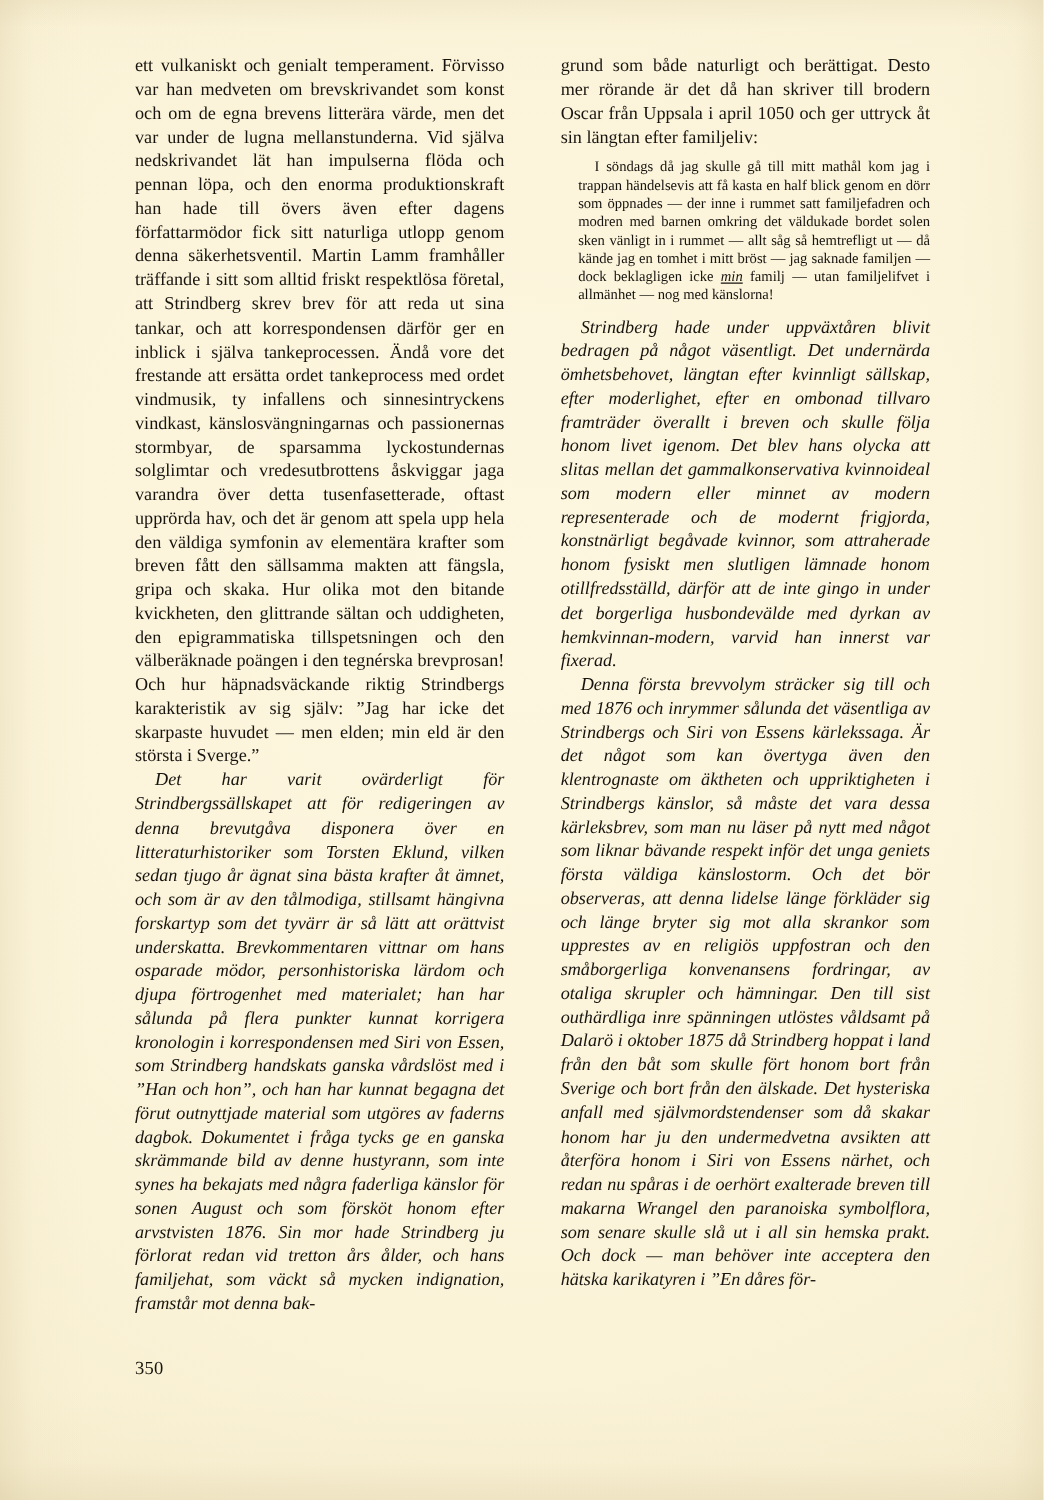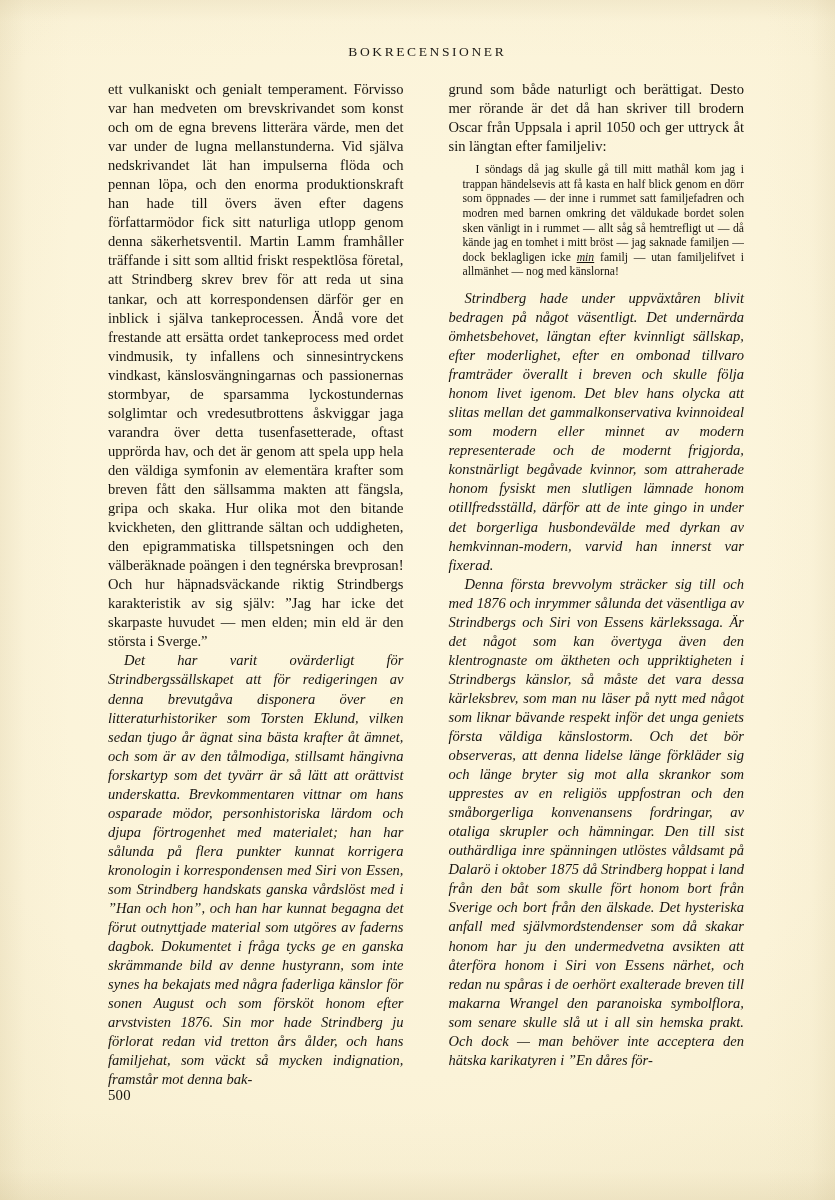--- a/index.html
+++ b/index.html
@@ -91,36 +91,35 @@
     letter-spacing: 0.2px;
   }
 </style>
 </head>
 <body>
 
 <div class="page">
 
   <div class="content">
 
-    <h1 class="running-head">BOKRECENSIONER</h1>
 
     <div class="columns">
 
       <div class="col">
         <p class="body">ett vulkaniskt och genialt temperament. Förvisso var han medveten om brevskrivandet som konst och om de egna brevens litterära värde, men det var under de lugna mellanstunderna. Vid själva nedskrivandet lät han impulserna flöda och pennan löpa, och den enorma produktionskraft han hade till övers även efter dagens författarmödor fick sitt naturliga utlopp genom denna säkerhetsventil. Martin Lamm framhåller träffande i sitt som alltid friskt respektlösa företal, att Strindberg skrev brev för att reda ut sina tankar, och att korrespondensen därför ger en inblick i själva tankeprocessen. Ändå vore det frestande att ersätta ordet tankeprocess med ordet vindmusik, ty infallens och sinnesintryckens vindkast, känslosvängningarnas och passionernas stormbyar, de sparsamma lyckostundernas solglimtar och vredesutbrottens åskviggar jaga varandra över detta tusenfasetterade, oftast upprörda hav, och det är genom att spela upp hela den väldiga symfonin av elementära krafter som breven fått den sällsamma makten att fängsla, gripa och skaka. Hur olika mot den bitande kvickheten, den glittrande sältan och uddigheten, den epigrammatiska tillspetsningen och den välberäknade poängen i den tegnérska brevprosan! Och hur häpnadsväckande riktig Strindbergs karakteristik av sig själv: ”Jag har icke det skarpaste huvudet — men elden; min eld är den största i Sverge.”</p>
         <p class="body indent">Det har varit ovärderligt för Strindbergssällskapet att för redigeringen av denna brevutgåva disponera över en litteraturhistoriker som Torsten Eklund, vilken sedan tjugo år ägnat sina bästa krafter åt ämnet, och som är av den tålmodiga, stillsamt hängivna forskartyp som det tyvärr är så lätt att orättvist underskatta. Brevkommentaren vittnar om hans osparade mödor, personhistoriska lärdom och djupa förtrogenhet med materialet; han har sålunda på flera punkter kunnat korrigera kronologin i korrespondensen med Siri von Essen, som Strindberg handskats ganska vårdslöst med i ”Han och hon”, och han har kunnat begagna det förut outnyttjade material som utgöres av faderns dagbok. Dokumentet i fråga tycks ge en ganska skrämmande bild av denne hustyrann, som inte synes ha bekajats med några faderliga känslor för sonen August och som försköt honom efter arvstvisten 1876. Sin mor hade Strindberg ju förlorat redan vid tretton års ålder, och hans familjehat, som väckt så mycken indignation, framstår mot denna bak-</p>
       </div>
 
       <div class="col">
         <p class="body">grund som både naturligt och berättigat. Desto mer rörande är det då han skriver till brodern Oscar från Uppsala i april 1050 och ger uttryck åt sin längtan efter familjeliv:</p>
 
         <p class="quote"><span>I söndags då jag skulle gå till mitt mathål kom jag i trappan händelsevis att få kasta en half blick genom en dörr som öppnades — der inne i rummet satt familjefadren och modren med barnen omkring det väldukade bordet solen sken vänligt in i rummet — allt såg så hemtrefligt ut — då kände jag en tomhet i mitt bröst — jag saknade familjen — dock beklagligen icke </span><em>min</em><span> familj — utan familjelifvet i allmänhet — nog med känslorna!</span></p>
 
         <p class="body indent">Strindberg hade under uppväxtåren blivit bedragen på något väsentligt. Det undernärda ömhetsbehovet, längtan efter kvinnligt sällskap, efter moderlighet, efter en ombonad tillvaro framträder överallt i breven och skulle följa honom livet igenom. Det blev hans olycka att slitas mellan det gammalkonservativa kvinnoideal som modern eller minnet av modern representerade och de modernt frigjorda, konstnärligt begåvade kvinnor, som attraherade honom fysiskt men slutligen lämnade honom otillfredsställd, därför att de inte gingo in under det borgerliga husbondevälde med dyrkan av hemkvinnan-modern, varvid han innerst var fixerad.</p>
         <p class="body indent">Denna första brevvolym sträcker sig till och med 1876 och inrymmer sålunda det väsentliga av Strindbergs och Siri von Essens kärlekssaga. Är det något som kan övertyga även den klentrognaste om äktheten och uppriktigheten i Strindbergs känslor, så måste det vara dessa kärleksbrev, som man nu läser på nytt med något som liknar bävande respekt inför det unga geniets första väldiga känslostorm. Och det bör observeras, att denna lidelse länge förkläder sig och länge bryter sig mot alla skrankor som upprestes av en religiös uppfostran och den småborgerliga konvenansens fordringar, av otaliga skrupler och hämningar. Den till sist outhärdliga inre spänningen utlöstes våldsamt på Dalarö i oktober 1875 då Strindberg hoppat i land från den båt som skulle fört honom bort från Sverige och bort från den älskade. Det hysteriska anfall med självmordstendenser som då skakar honom har ju den undermedvetna avsikten att återföra honom i Siri von Essens närhet, och redan nu spåras i de oerhört exalterade breven till makarna Wrangel den paranoiska symbolflora, som senare skulle slå ut i all sin hemska prakt. Och dock — man behöver inte acceptera den hätska karikatyren i ”En dåres för-</p>
       </div>
 
     </div>
   </div>
 
-  <div class="folio">500</div>
+  <div class="folio">350</div>
 
 </div>
 
 </body></html>

